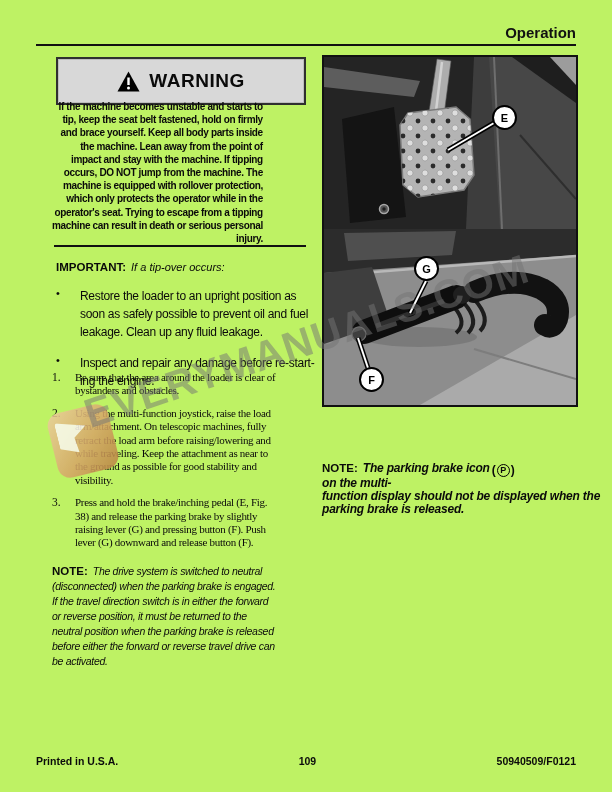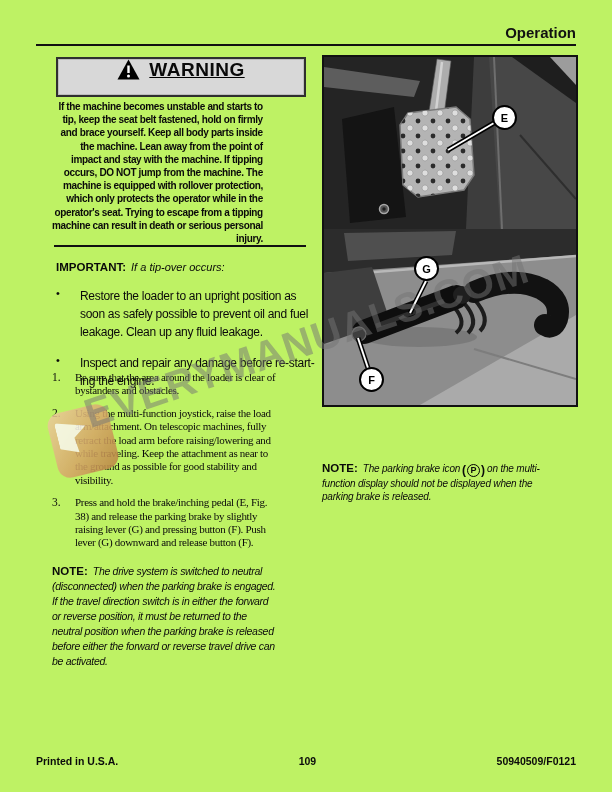--- a/index.html
+++ b/index.html
@@ -15,24 +15,24 @@
     position: absolute; top: 24px; right: 36px;
     font-size: 15px; font-weight: bold; color: #111;
   }
   .hdr-rule {
     position: absolute; top: 44px; left: 36px; width: 540px; height: 2px;
     background: #111;
   }
 
   
   .warnbox {
-    position: absolute; left: 56px; top: 57px; width: 250px; height: 40px;
+    position: absolute; left: 56px; top: 57px; width: 250px; height: 48px;
     background: #d8d8d8; border: 2px solid #2f2f2f;
     box-shadow: inset 0 0 0 1px #bdbdbd;
-    display: flex; align-items: flex-start; justify-content: center; gap: 9px; text-decoration: underline;
+    display: flex; align-items: center; justify-content: center; gap: 9px;
   }
   .warnbox .wtxt { font-size: 19px; font-weight: bold; letter-spacing: .5px; color: #0a0a0a; }
 
   
   .pre { white-space: pre; }
   .warn-body {
     position: absolute; left: 52px; top: 100px;
     font-size: 10px; font-weight: bold; letter-spacing: -0.35px;
     line-height: 13.2px; color: #0a0a0a; text-align: right;
   }
@@ -74,21 +74,21 @@
     line-height: 13px; color: #0a0a0a; white-space: pre; height: 40px;
   }
   .callout {
     position: absolute; z-index: 3; width: 25px; height: 25px; border-radius: 50%;
     background: #fff; border: 2px solid #000;
     display: flex; align-items: center; justify-content: center;
     font-size: 11px; font-weight: bold; color: #000;
   }
 
   .note-right { position: absolute; left: 322px; top: 462px; width: 262px; font-size: 10px; color: #0a0a0a; }
-  .note-right .note-body { font-size: 10px; letter-spacing: -0.2px; line-height: 13.2px; }
+  .note-right .note-body { font-size: 12px; letter-spacing: -0.2px; line-height: 13.2px; font-weight: bold; }
   .picon { display: inline-flex; align-items: center; font-style: normal; vertical-align: -2px; margin: 0 2px; }
   .picon .paren { font-weight: bold; font-size: 12px; }
   .picon .pcirc {
     display: inline-flex; align-items: center; justify-content: center;
     width: 13px; height: 13px; border: 1.5px solid #000; border-radius: 50%;
     font-size: 9px; font-weight: bold; margin: 0 1px;
   }
 
   
   .watermark {

